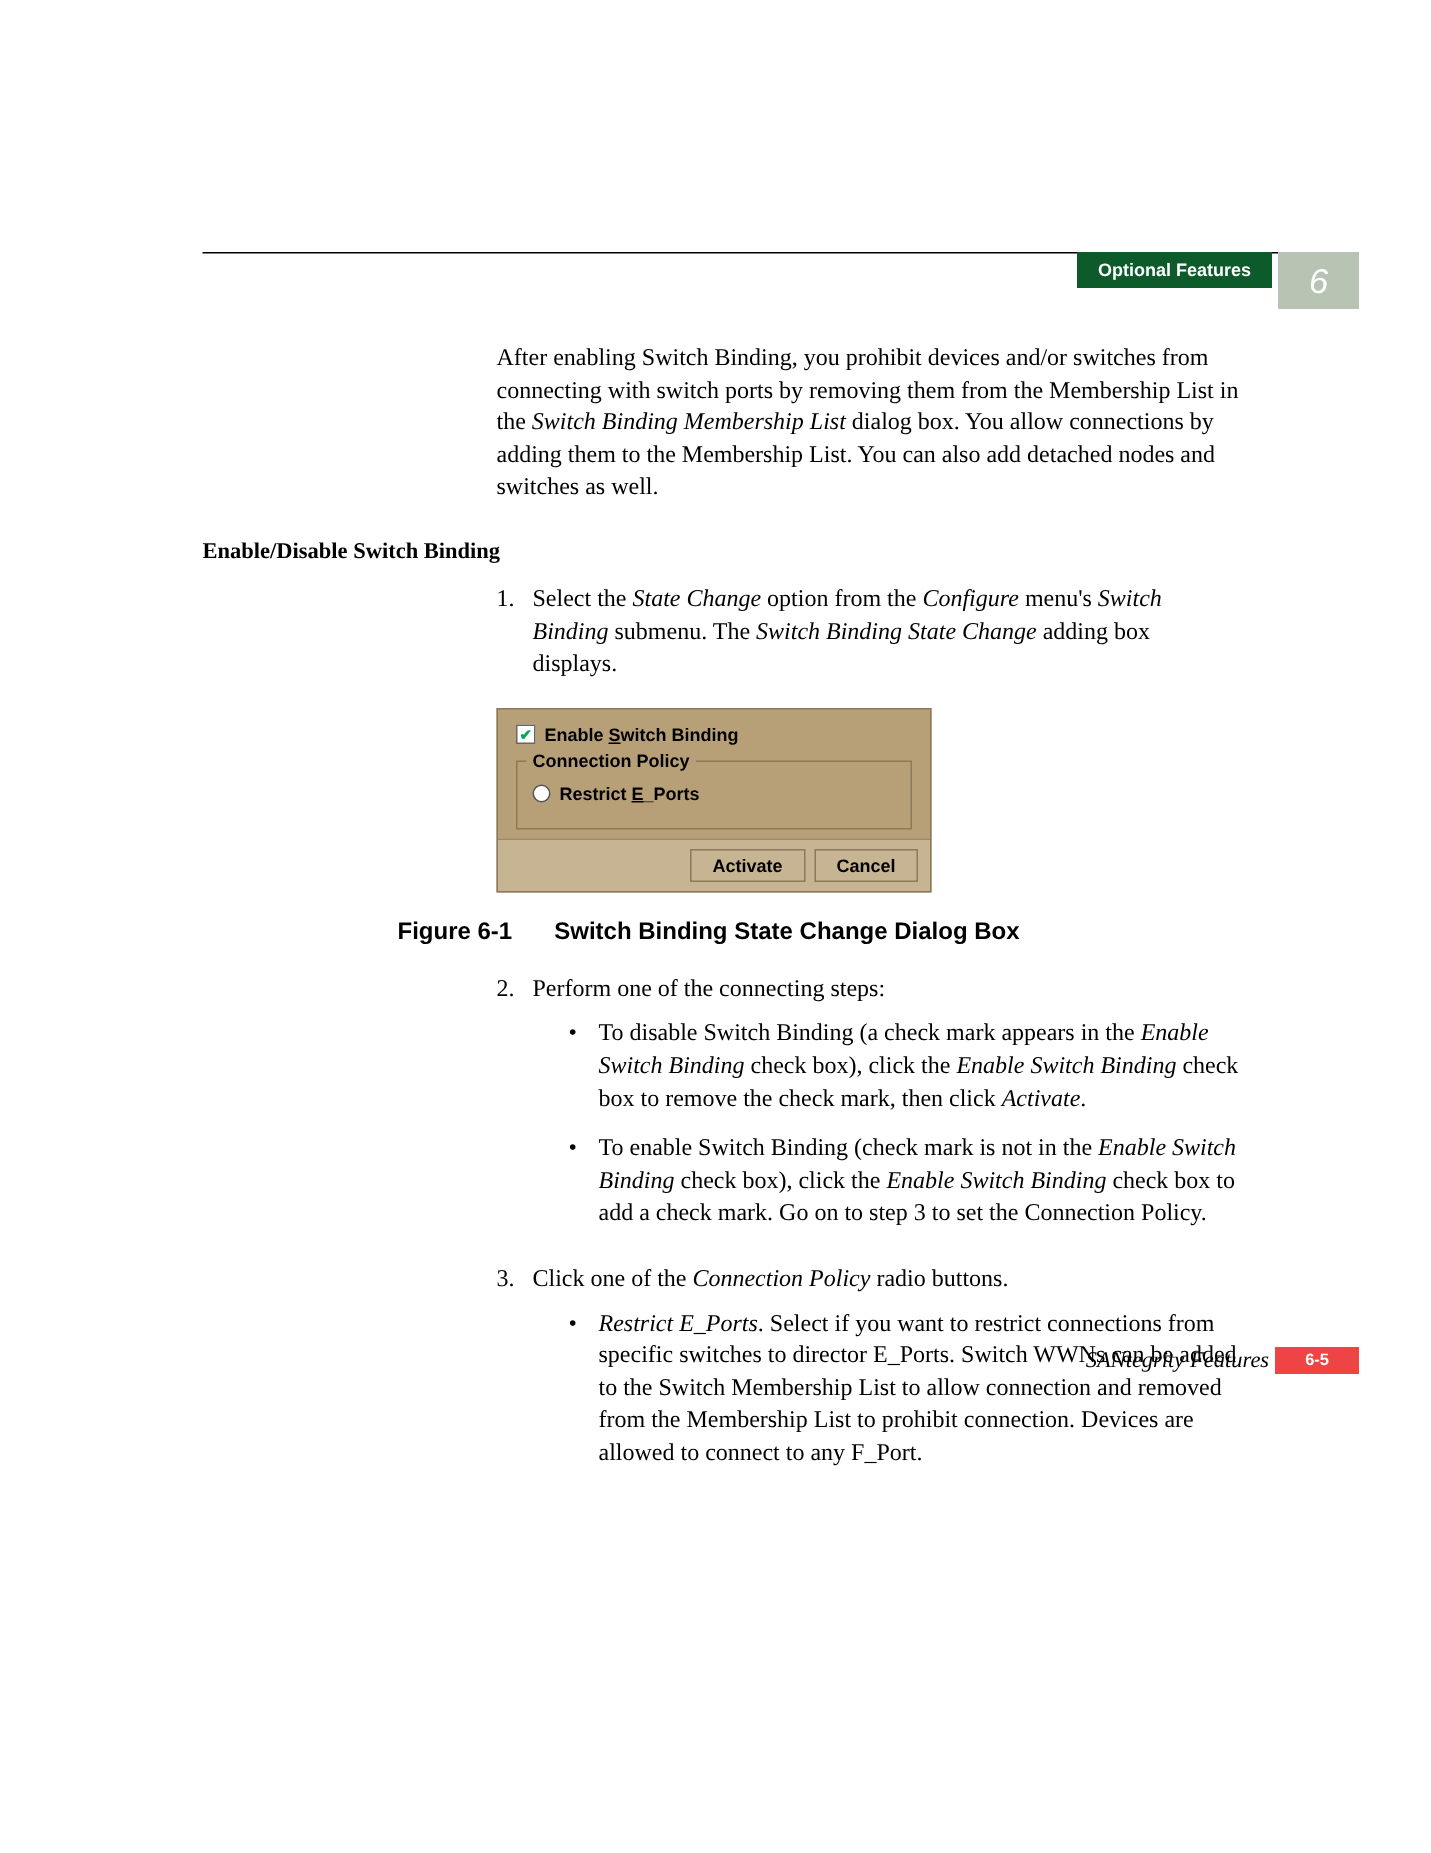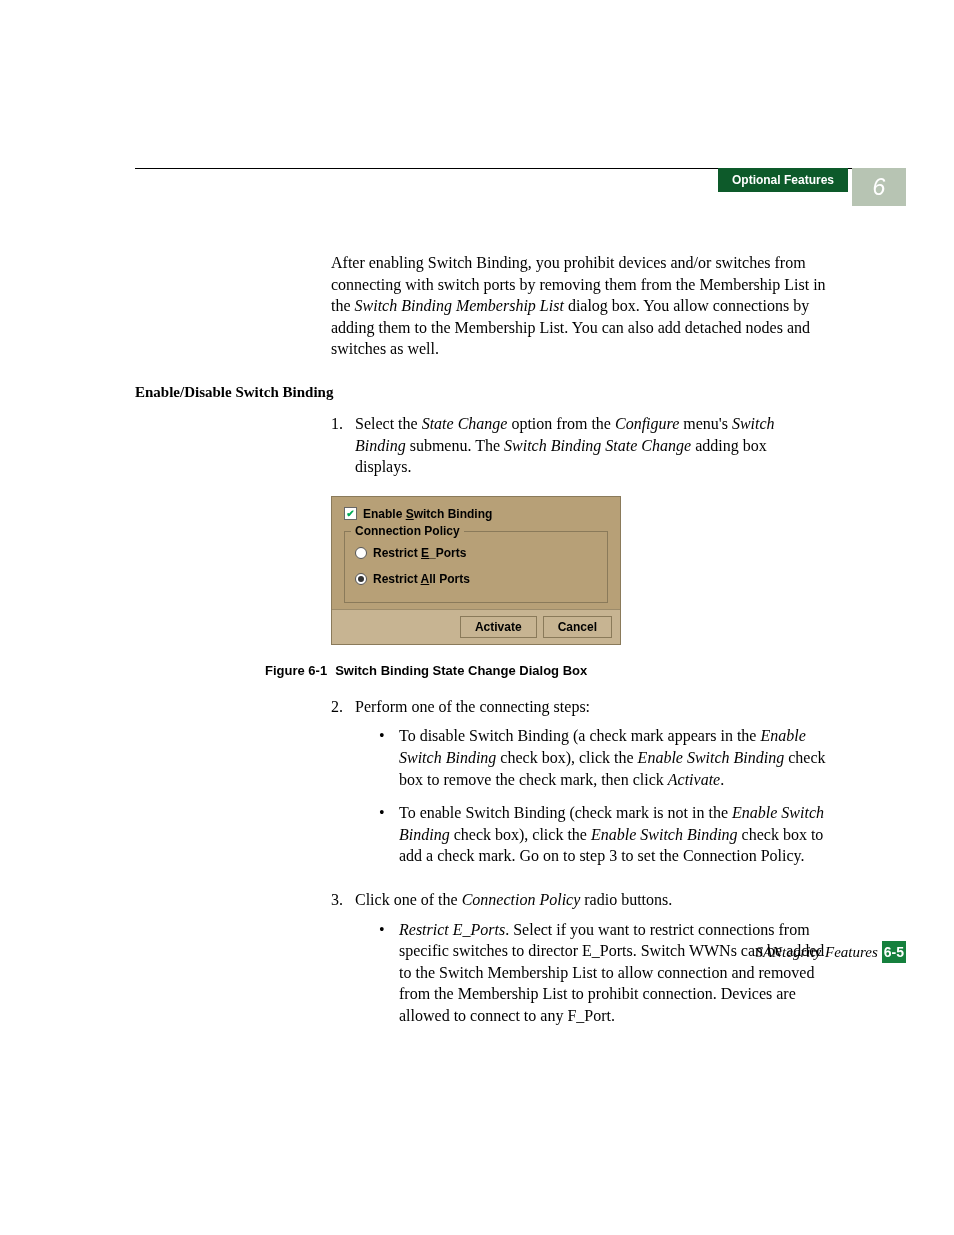--- a/index.html
+++ b/index.html
@@ -44,21 +44,21 @@
       background: #b7c4b3;
       color: #fff;
       font-family: Arial, sans-serif;
       font-size: 23px;
       font-weight: normal;
       text-align: center;
       line-height: 38px;
       font-style: italic;
     }
     .content {
-      margin-top: 84px;
+      margin-top: 60px;
     }
     .intro-para {
       margin-left: 196px;
       margin-right: 80px;
       line-height: 1.35;
     }
     .section-heading {
       font-family: Liberation Serif, serif;
       font-weight: bold;
       font-size: 15px;
@@ -157,26 +157,26 @@
       background: #c7b492;
       border: 1px solid #8a7a5a;
       padding: 3px 14px;
       font-family: Arial, sans-serif;
       font-size: 12px;
       font-weight: bold;
     }
     .under { text-decoration: underline; }
     .figure-caption {
       font-family: Arial, sans-serif;
-      font-size: 13px;
+      font-size: 16px;
       font-weight: bold;
       margin-top: 18px;
       margin-bottom: 18px;
       display: flex;
-      gap: 8px;
+      gap: 28px;
     }
     .fig-label { margin-left: 130px; }
     .bullet-list {
       list-style: none;
       margin-left: 24px;
       margin-top: 8px;
     }
     .bullet-item {
       display: flex;
       margin-bottom: 12px;
@@ -192,26 +192,26 @@
       right: 48px;
       display: flex;
       align-items: center;
       gap: 4px;
     }
     .footer-title {
       font-style: italic;
       font-size: 15px;
     }
     .footer-box {
-      background: #15803d;
+      background: #ef4444;
       color: #fff;
       font-family: Arial, sans-serif;
       font-weight: bold;
-      font-size: 14px;
-      padding: 3px 2px;
+      font-size: 11px;
+      padding: 3px 20px;
     }
     .footer-rule {
       position: absolute;
       bottom: 100px;
       left: 330px;
       right: 48px;
       height: 1px;
       background: transparent;
     }
   </style>
@@ -244,24 +244,20 @@
       <div class="dialog-top">
         <div class="checkbox-row">
           <span class="chk">✔</span>
           <span><span>Enable </span><span class="under">S</span><span>witch Binding</span></span>
         </div>
         <div class="fieldset">
           <span class="legend">Connection Policy</span>
           <div class="radio-row">
             <span class="radio"></span>
             <span><span>Restrict </span><span class="under">E</span><span>_Ports</span></span>
-          </div>
-          <div class="radio-row">
-            <span class="radio sel"></span>
-            <span><span>Restrict </span><span class="under">A</span><span>ll Ports</span></span>
           </div>
         </div>
       </div>
       <div class="dialog-buttons">
         <button class="dlg-btn">Activate</button>
         <button class="dlg-btn">Cancel</button>
       </div>
     </div>
 
     <div class="figure-caption">

